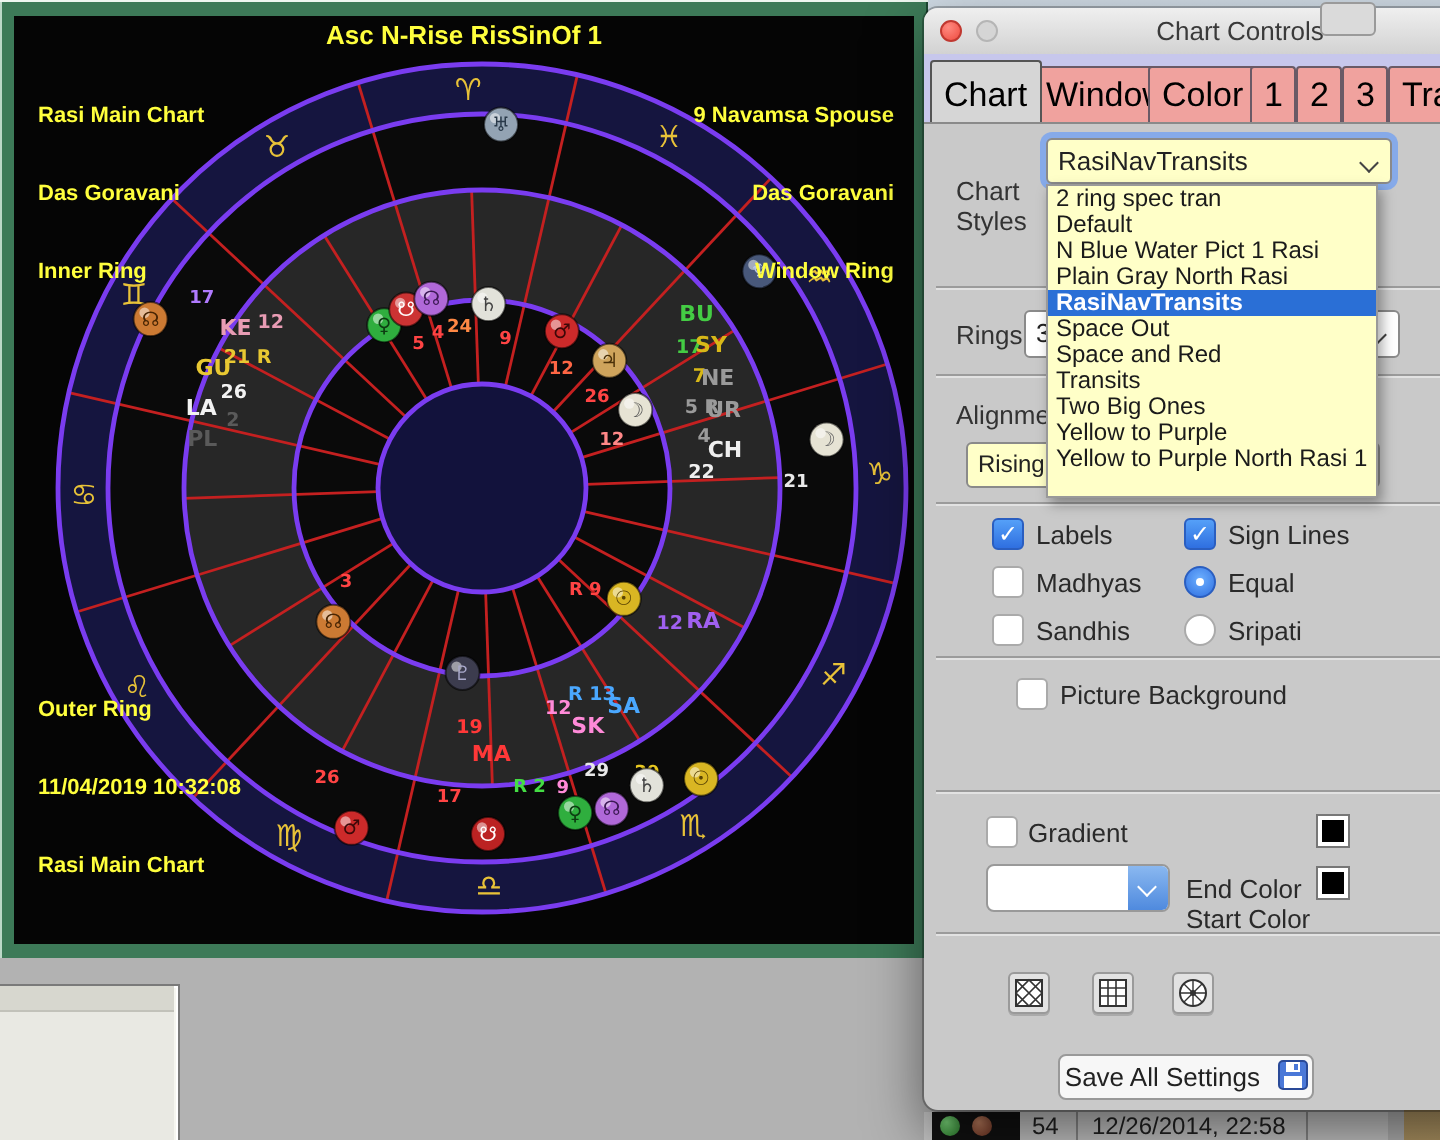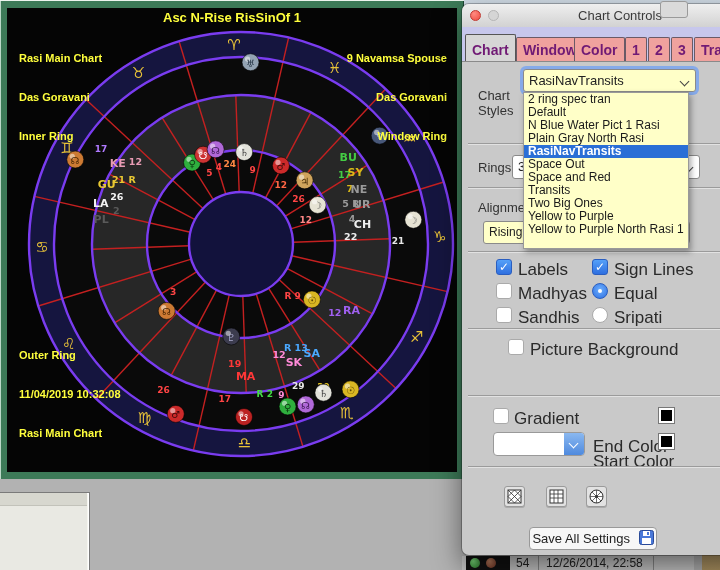--- a/index.html
+++ b/index.html
@@ -38,43 +38,43 @@
   
   .panel{position:absolute;left:462px;top:4px;width:276px;height:551px;background:#c9c9c9;
     border-radius:7px;box-shadow:0 12px 28px rgba(0,0,0,.5),0 0 0 1px rgba(0,0,0,.25);z-index:10;padding-left:40px;}
   .titlebar{position:absolute;left:0;top:0;right:0;height:23px;border-radius:7px 7px 0 0;
     background:linear-gradient(#efefef,#d2d2d2);border-bottom:1px solid #9a9a9a;}
   .titlebar .title{position:absolute;left:0;right:0;top:4px;text-align:center;font-size:13px;color:#3a3a3a;}
   .tl{position:absolute;top:6px;width:11px;height:11px;border-radius:50%;}
   .tl-red{left:8px;background:radial-gradient(circle at 35% 30%,#ff8a80,#ee4b40);border:1px solid #c03830;box-sizing:border-box;}
   .tl-gray{left:26px;background:#d5d5d5;border:1px solid #b5b5b5;box-sizing:border-box;}
   .tabstrip{position:absolute;left:0;top:23px;right:0;height:34px;background:#c7c7ec;border-bottom:1px solid #8a8a8a;border-radius:0;}
-  .tab{position:absolute;bottom:0;box-sizing:border-box;font-size:14px;color:#701a75;text-align:center;
-    border:1px solid #6a5a66;border-bottom:none;padding:4px 6px 3px 6px;background:#f0a29e;border-radius:2px 2px 0 0;font-weight:bold;}
+  .tab{position:absolute;bottom:0;box-sizing:border-box;font-size:17px;color:#000000;text-align:center;
+    border:1px solid #6a5a66;border-bottom:none;padding:4px 6px 3px 6px;background:#f0a29e;border-radius:2px 2px 0 0;}
   .tab.active{background:#d6d6d6;border-color:#555;padding-top:7px;z-index:2;}
   .label{position:absolute;font-size:13px;color:#333;}
   .divider{position:absolute;left:6px;right:6px;border-top:1px solid #9b9b9b;box-shadow:0 1px 0 #e2e2e2;}
   
   .dd{position:absolute;box-sizing:border-box;border:1px solid #8a8a8a;border-radius:3px;background:#fff;
     font-size:13px;color:#222;padding:3px 18px 3px 5px;overflow:hidden;white-space:nowrap;}
   .dd.yellow{background:#ffffc8;}
   .dd.focusring{box-shadow:0 0 0 3px rgba(90,150,255,.6);}
   .chev{position:absolute;right:7px;top:8px;width:6px;height:6px;border-right:1.6px solid #444;border-bottom:1.6px solid #444;transform:rotate(45deg);}
   .cs-list{position:absolute;left:61px;top:88px;width:166px;height:157px;background:#ffffc8;border:1px solid #999;
     box-shadow:2px 3px 6px rgba(0,0,0,.35);z-index:6;box-sizing:border-box;overflow:hidden;}
   .cs-item{font-size:12px;line-height:13px;height:13px;padding-left:4px;color:#1a1a1a;white-space:nowrap;}
   .cs-item.sel{background:#2a6fd6;color:#fff;font-weight:bold;}
   
   .cb{position:absolute;width:16px;height:16px;border-radius:3px;background:#fff;border:1px solid #aaa;box-sizing:border-box;}
   .cb.checked{background:linear-gradient(#55a0f8,#2f6fe0);border:1px solid #2a5ec0;}
   .cb.checked::after{content:"✓";color:#fff;font-size:12px;font-weight:bold;position:absolute;left:2px;top:0px;}
   .rb{position:absolute;width:16px;height:16px;border-radius:50%;background:#fff;border:1px solid #aaa;box-sizing:border-box;}
   .rb.selected{background:radial-gradient(circle at 50% 40%,#6db0ff,#2f6fe0);border:1px solid #2a5ec0;}
   .rb.selected::after{content:"";position:absolute;left:5px;top:5px;width:4px;height:4px;border-radius:50%;background:#fff;}
-  .cb-label{position:absolute;font-size:17px;color:#2a2a2a;}
+  .cb-label{position:absolute;font-size:13px;color:#2a2a2a;}
   
   .swatch{position:absolute;width:17px;height:17px;background:#000;border:1px solid #777;box-shadow:inset 0 0 0 2px #fff;box-sizing:border-box;}
   .grad-dd{position:absolute;left:31px;top:428px;width:92px;height:24px;background:#fff;border:1px solid #999;border-radius:4px;box-sizing:border-box;}
   .grad-dd .btn{position:absolute;right:0;top:0;width:20px;height:22px;border-radius:0 3px 3px 0;background:linear-gradient(#8ab8f0,#4f8ade);}
   .grad-dd .btn .c{position:absolute;left:6px;top:7px;width:6px;height:6px;border-right:1.6px solid #fff;border-bottom:1.6px solid #fff;transform:rotate(45deg);}
   
   .fmt{position:absolute;top:482px;width:21px;height:21px;background:#e2e2e2;border:1px solid #9a9a9a;border-radius:3px;box-shadow:0 1px 0 #aaa;box-sizing:border-box;}
   .save-btn{position:absolute;left:67px;top:523px;width:128px;height:23px;background:#f7f7f7;border:1px solid #999;border-radius:4px;
     box-sizing:border-box;font-size:13px;color:#222;text-align:center;line-height:21px;}
   .save-btn svg{vertical-align:-2px;margin-left:5px;}

